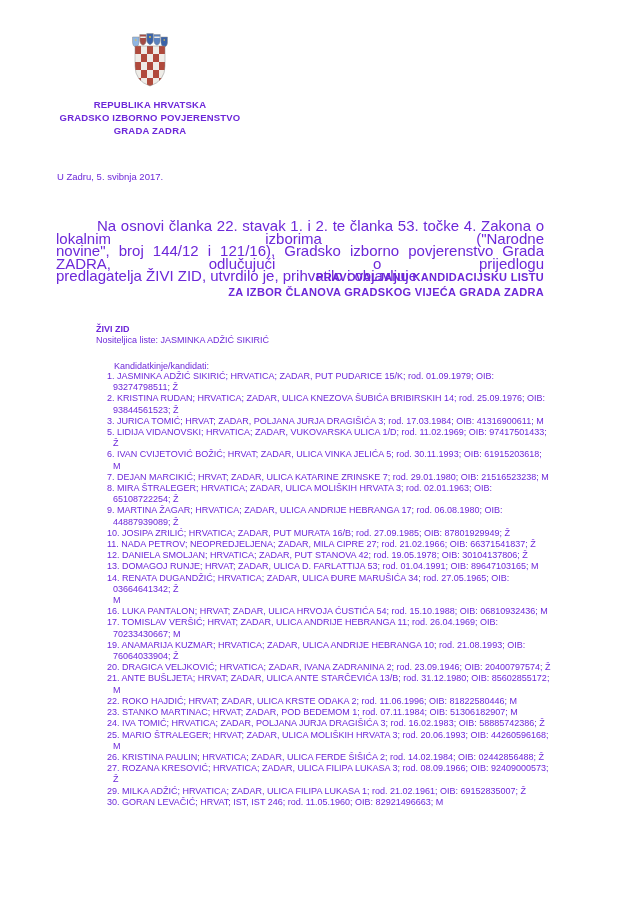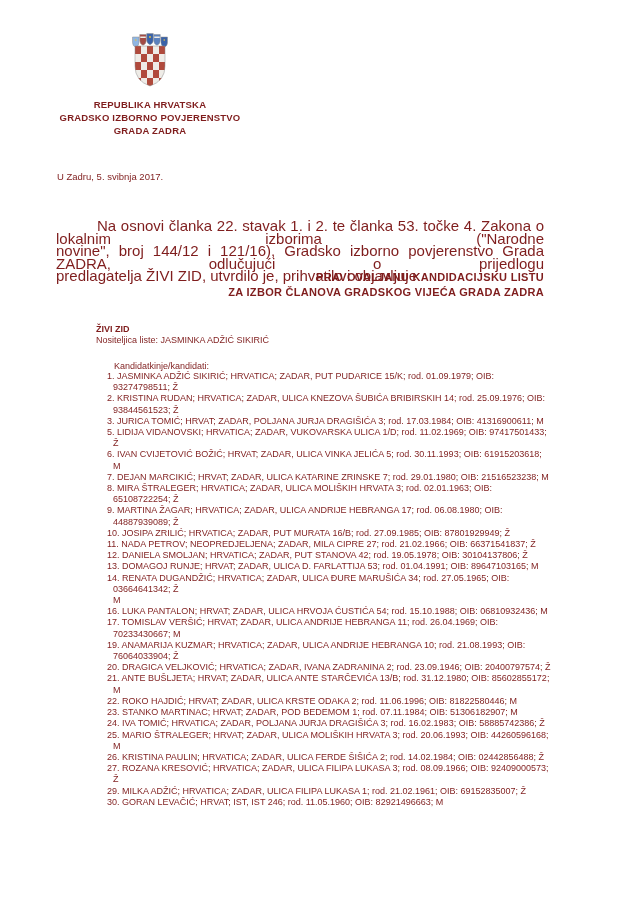--- a/index.html
+++ b/index.html
@@ -1,18 +1,18 @@
 <!DOCTYPE html>
 <html><head>
 <meta charset="utf-8">
 <style>
   html,body { margin:0; padding:0; background:#fff; }
   .page {
     position:relative; width:636px; height:900px; background:#ffffff;
-    font-family:"Liberation Sans", sans-serif; color:#7f1d1d;
+    font-family:"Liberation Sans", sans-serif; color:#6d28d9;
     overflow:hidden;
   }
   
   .header { position:absolute; left:45px; top:32px; width:210px; text-align:center; }
   .coa { display:block; margin:0 auto 9px auto; width:38px; height:57px; }
   .hline { font-weight:bold; font-size:9.5px; line-height:13px; letter-spacing:0.2px; }
 
   .dateline { position:absolute; left:57px; top:171px; font-size:9.5px; }
 
   .preamble { position:absolute; left:56px; top:220px; width:488px; font-size:15px; line-height:12.6px; }

